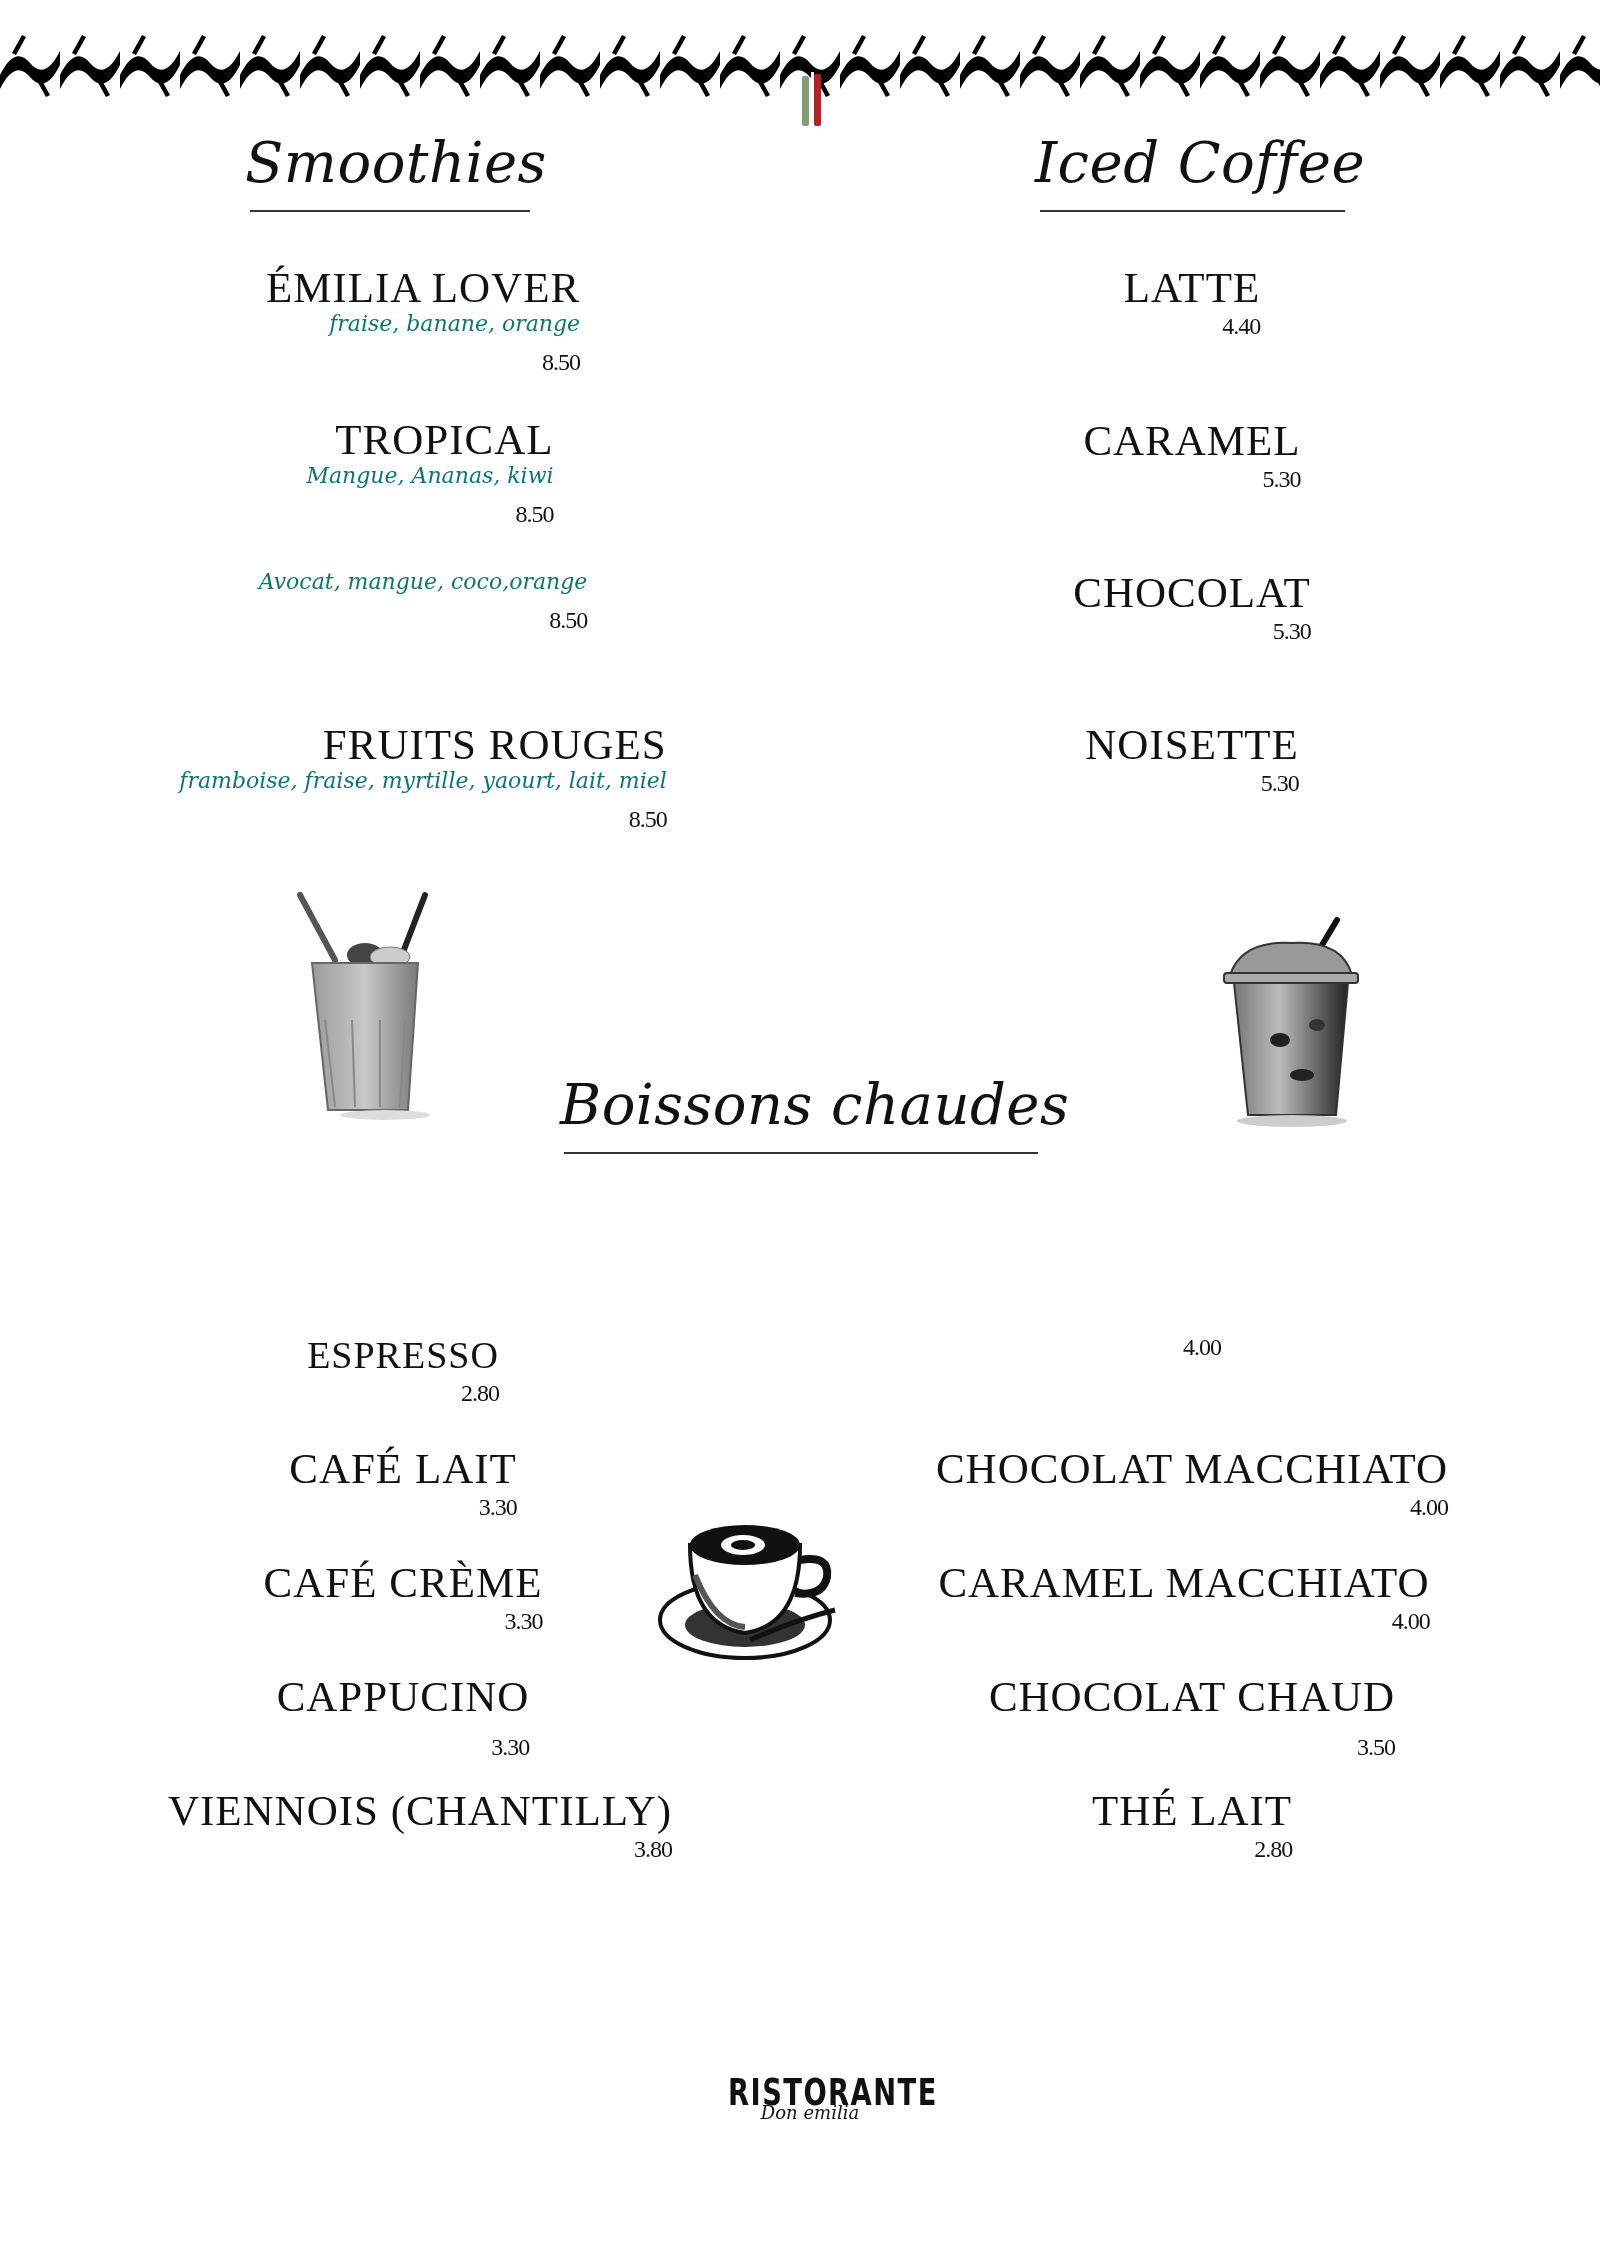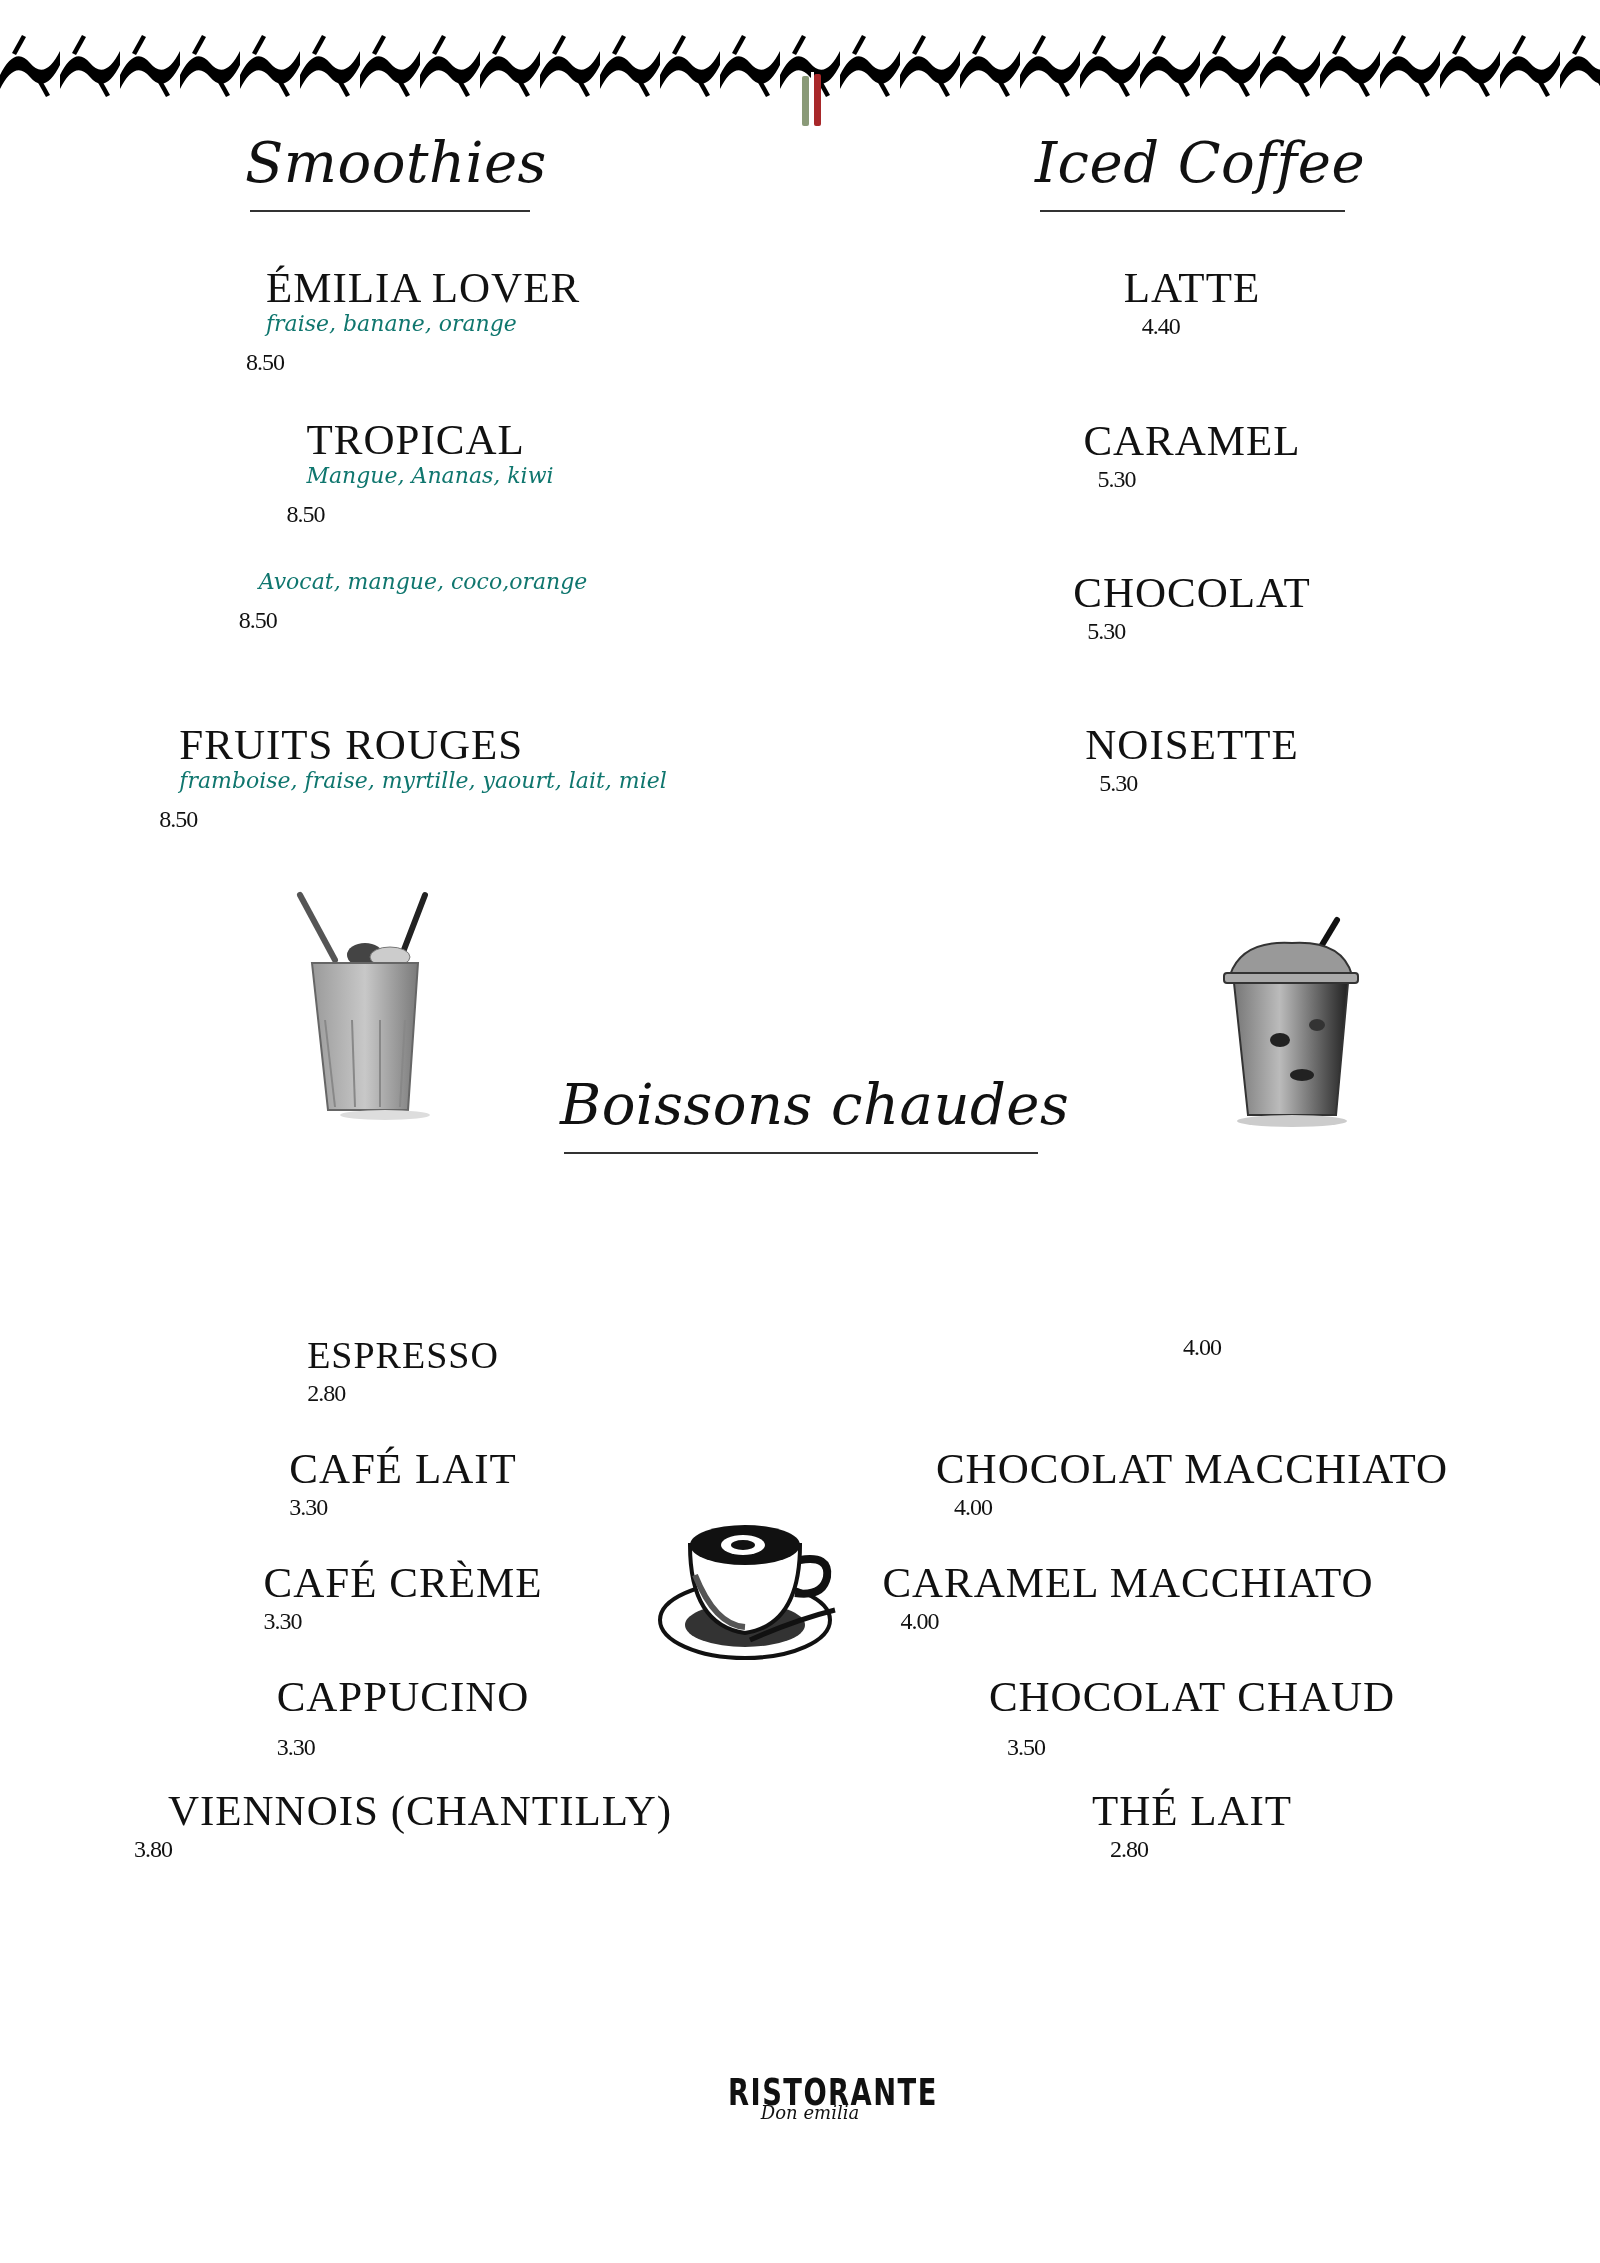--- a/index.html
+++ b/index.html
@@ -1,21 +1,21 @@
 <!DOCTYPE html>
 <html><head>
   <meta charset="utf-8">
   <style>
     html, body { margin: 0; padding: 0; background: #ffffff; }
     body { width: 1600px; height: 2263px; position: relative; overflow: hidden; color: #111; }
     .border-top { position: absolute; left: 0; top: 25px; width: 1600px; height: 75px; }
     .flag { position: absolute; left: 800px; top: 72px; width: 22px; height: 56px; }
     .title { position: absolute; font-family: "DejaVu Serif", serif; font-style: italic; font-size: 56px; color: #111; text-align: center; letter-spacing: 0.5px; white-space: nowrap; }
     .title-rule { position: absolute; height: 2px; background: #333; }
-    .item { position: absolute; text-align: left; transform: translateX(-50%); white-space: nowrap; }
+    .item { position: absolute; text-align: right; transform: translateX(-50%); white-space: nowrap; }
     .item-name { font-family: "Liberation Serif", serif; font-size: 43px; line-height: 46px; letter-spacing: 1px; color: #111; }
     .item-desc { font-family: "DejaVu Serif", serif; font-style: italic; font-size: 22px; line-height: 26px; color: #0f766e; }
     .item-price { font-family: "Liberation Serif", serif; font-size: 24px; line-height: 30px; color: #111; letter-spacing: -1px; }
     .illus { position: absolute; }
     .logo { position: absolute; left: 700px; top: 2072px; width: 200px; text-align: center; }
     .logo-main { font-family: "DejaVu Sans", sans-serif; font-weight: bold; font-size: 38px; letter-spacing: 2px; transform: scaleX(0.72); transform-origin: center; color: #111; line-height: 40px; }
     .logo-sub { font-family: "DejaVu Serif", serif; font-style: italic; font-size: 18px; color: #111; margin-top: -10px; margin-left: 20px; }
   </style>
 </head>
 <body>
@@ -154,21 +154,21 @@
   <path d="M95 125 Q140 105 180 95" stroke="#111" stroke-width="5" fill="none"></path>
 </svg>
 
 <div class="item" style="left:1197px; top:1332px;">
   <div class="item-price" style="margin-left:10px;">4.00</div>
 </div>
 <div class="item" style="left:1192px; top:1446px;">
   <div class="item-name">CHOCOLAT MACCHIATO</div>
   <div class="item-price" style="margin-left:18px;">4.00</div>
 </div>
-<div class="item" style="left:1128px; top:1560px;">
+<div class="item" style="left:1184px; top:1560px;">
   <div class="item-name">CARAMEL MACCHIATO</div>
   <div class="item-price" style="margin-left:18px;">4.00</div>
 </div>
 <div class="item" style="left:1192px; top:1674px;">
   <div class="item-name">CHOCOLAT CHAUD</div>
   <div class="item-price" style="margin-top:12px; margin-left:18px;">3.50</div>
 </div>
 <div class="item" style="left:1192px; top:1788px;">
   <div class="item-name">THÉ LAIT</div>
   <div class="item-price" style="margin-left:18px;">2.80</div>

